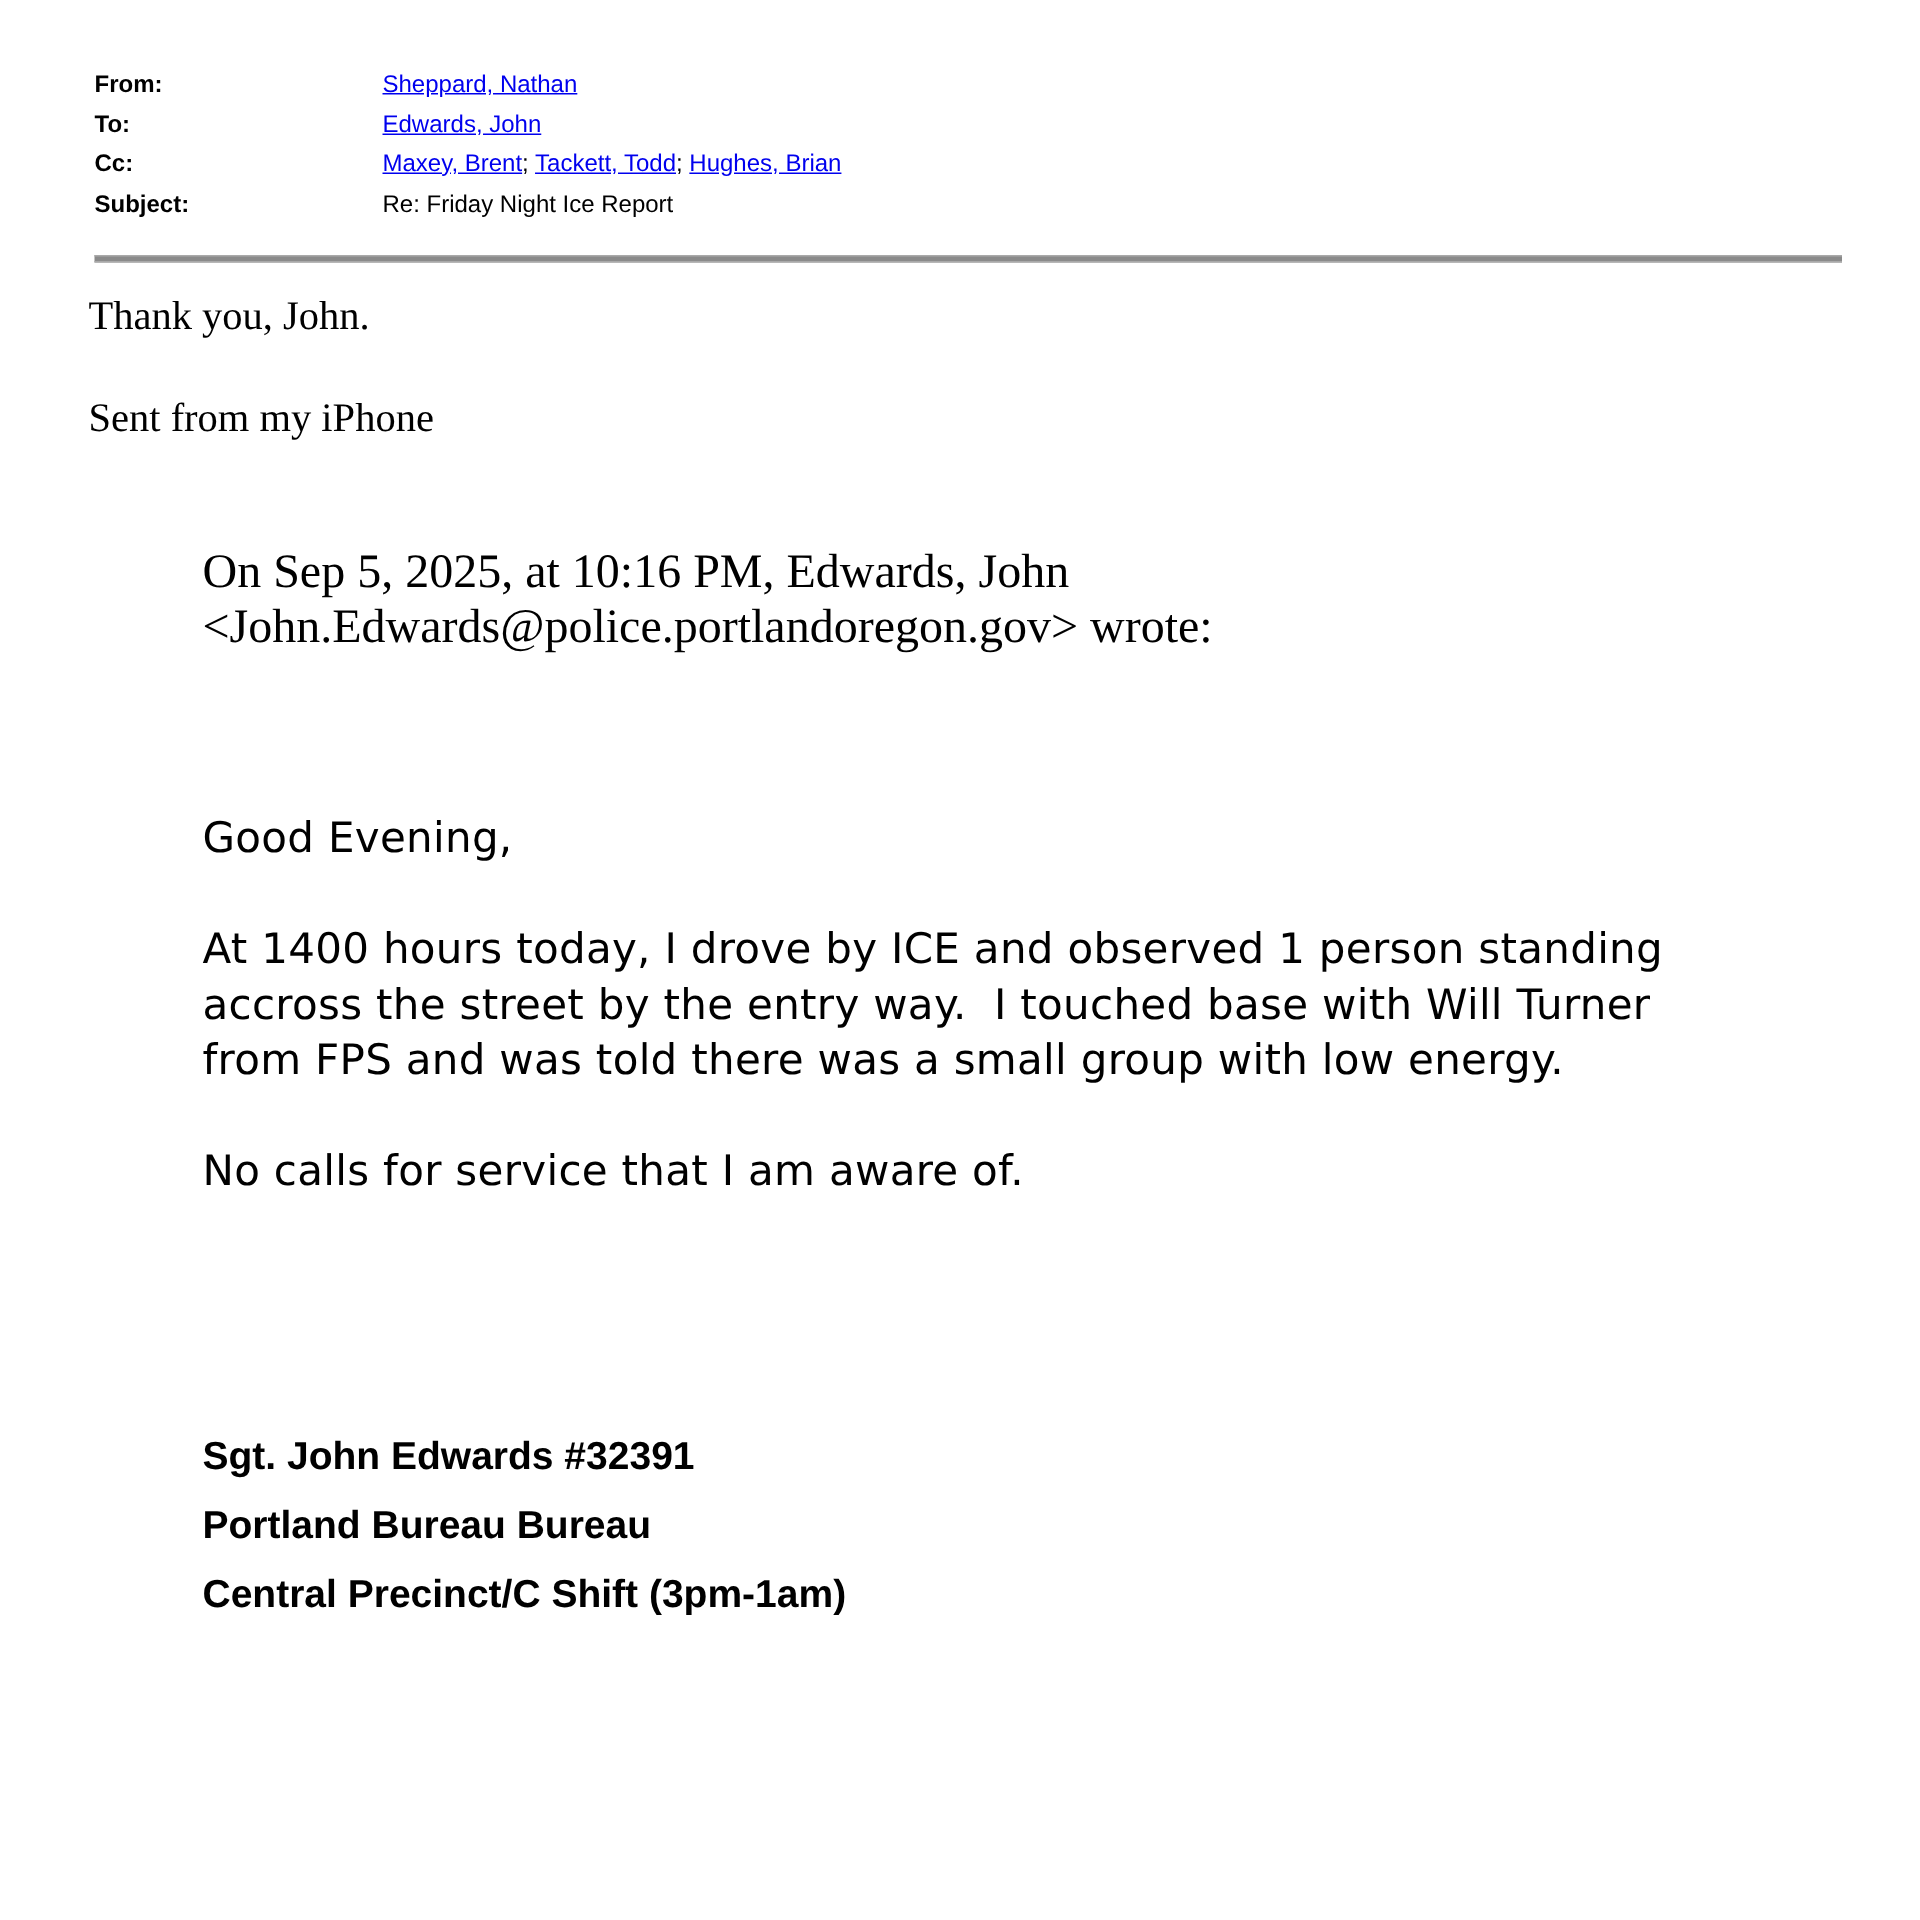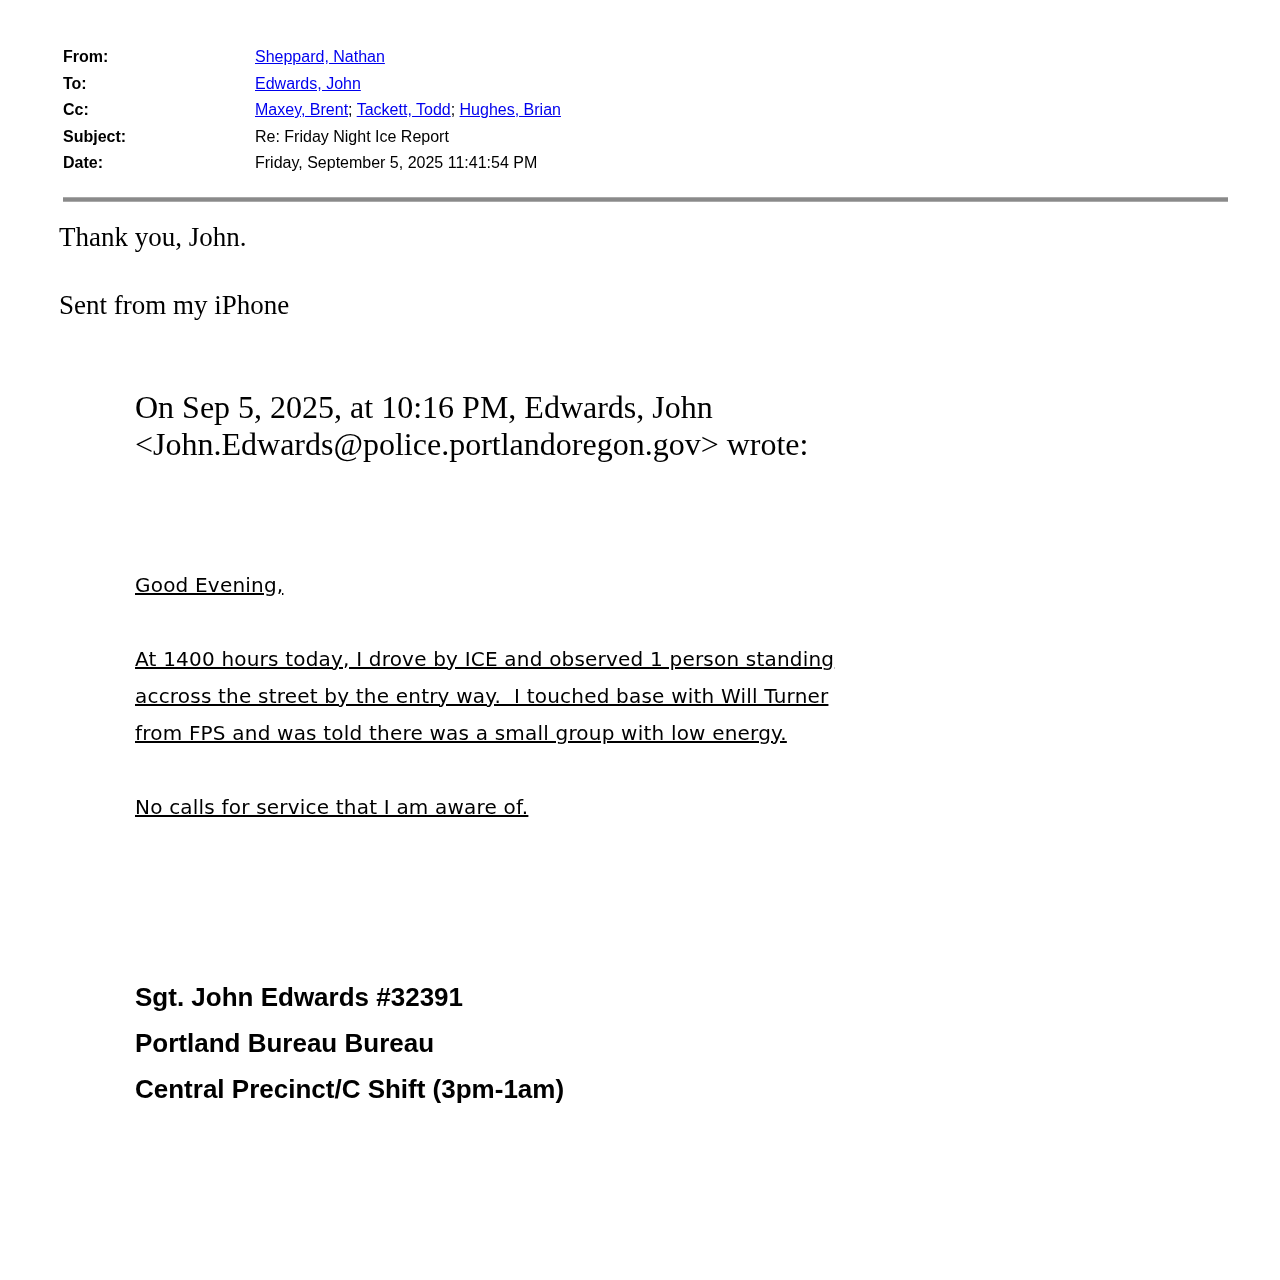--- a/index.html
+++ b/index.html
@@ -70,25 +70,24 @@
     margin-left: 135px;
     width: 1145px;
   }
   .attribution {
     margin-top: 68px;
     font-size: 32px;
     line-height: 37px;
   }
   .gothic {
     font-family: "DejaVu Sans", "Liberation Sans", sans-serif;
-    font-size: 20px;
+    font-size: 28px;
     line-height: 37px;
     letter-spacing: 0.2px;
     white-space: pre-wrap;
-    text-decoration: underline;
   }
   .greeting  { margin-top: 104px; }
   .para      { margin-top: 37px; }
 
   
   .sig {
     margin-top: 155px;
   }
   .sig-line {
     font-weight: bold;
@@ -114,24 +113,20 @@
         <td><a class="link">Edwards, John</a></td>
       </tr>
       <tr>
         <td class="lbl">Cc:</td>
         <td><a class="link">Maxey, Brent</a><span class="sep">; </span><a class="link">Tackett, Todd</a><span class="sep">; </span><a class="link">Hughes, Brian</a></td>
       </tr>
       <tr>
         <td class="lbl">Subject:</td>
         <td>Re: Friday Night Ice Report</td>
       </tr>
-      <tr>
-        <td class="lbl">Date:</td>
-        <td>Friday, September 5, 2025 11:41:54 PM</td>
-      </tr>
     </tbody>
   </table>
 
   <div class="rule"></div>
 
   <div class="serif reply-1">Thank you, John.</div>
   <div class="serif reply-2">Sent from my iPhone</div>
 
   <div class="quote">
     <div class="serif attribution">On Sep 5, 2025, at 10:16 PM, Edwards, John

